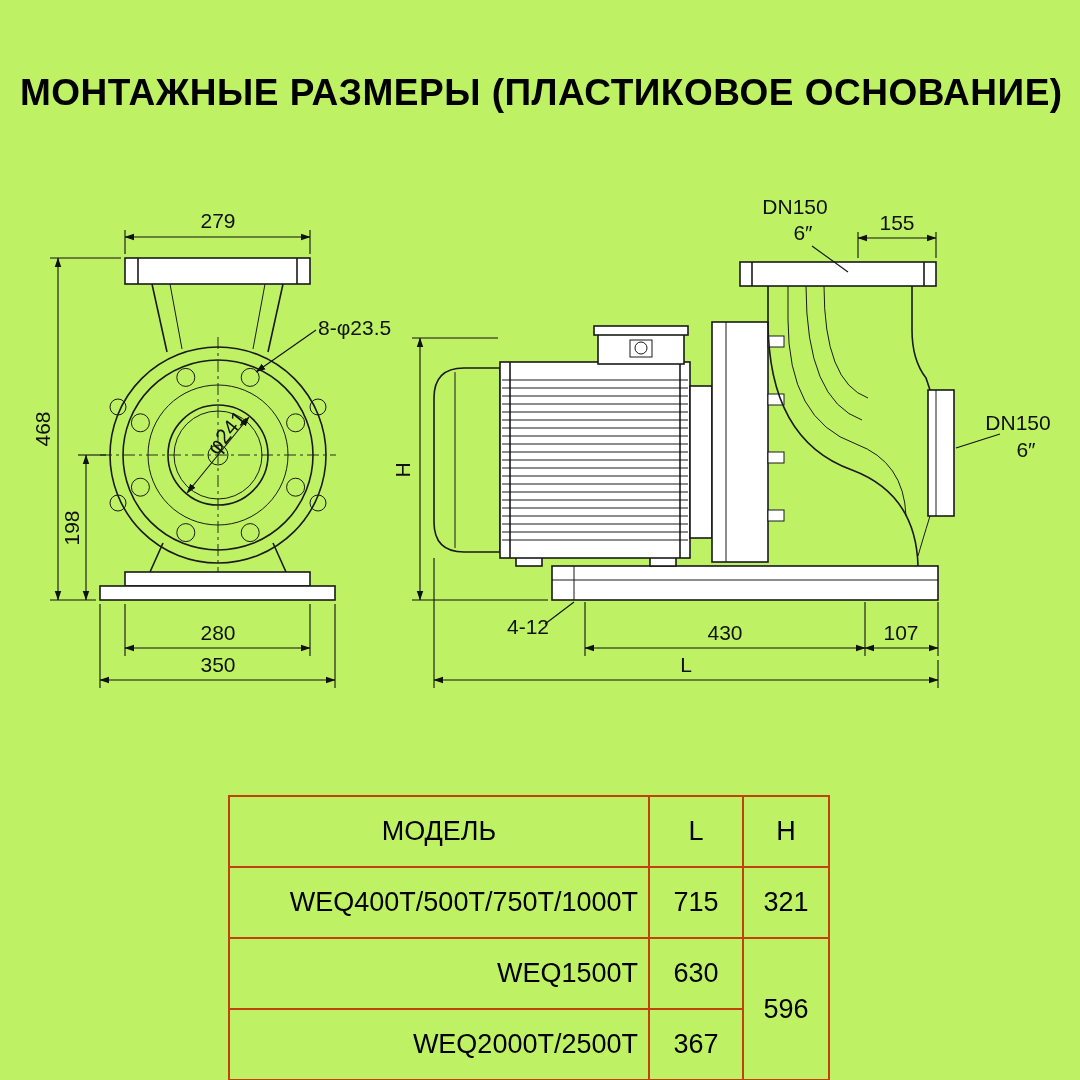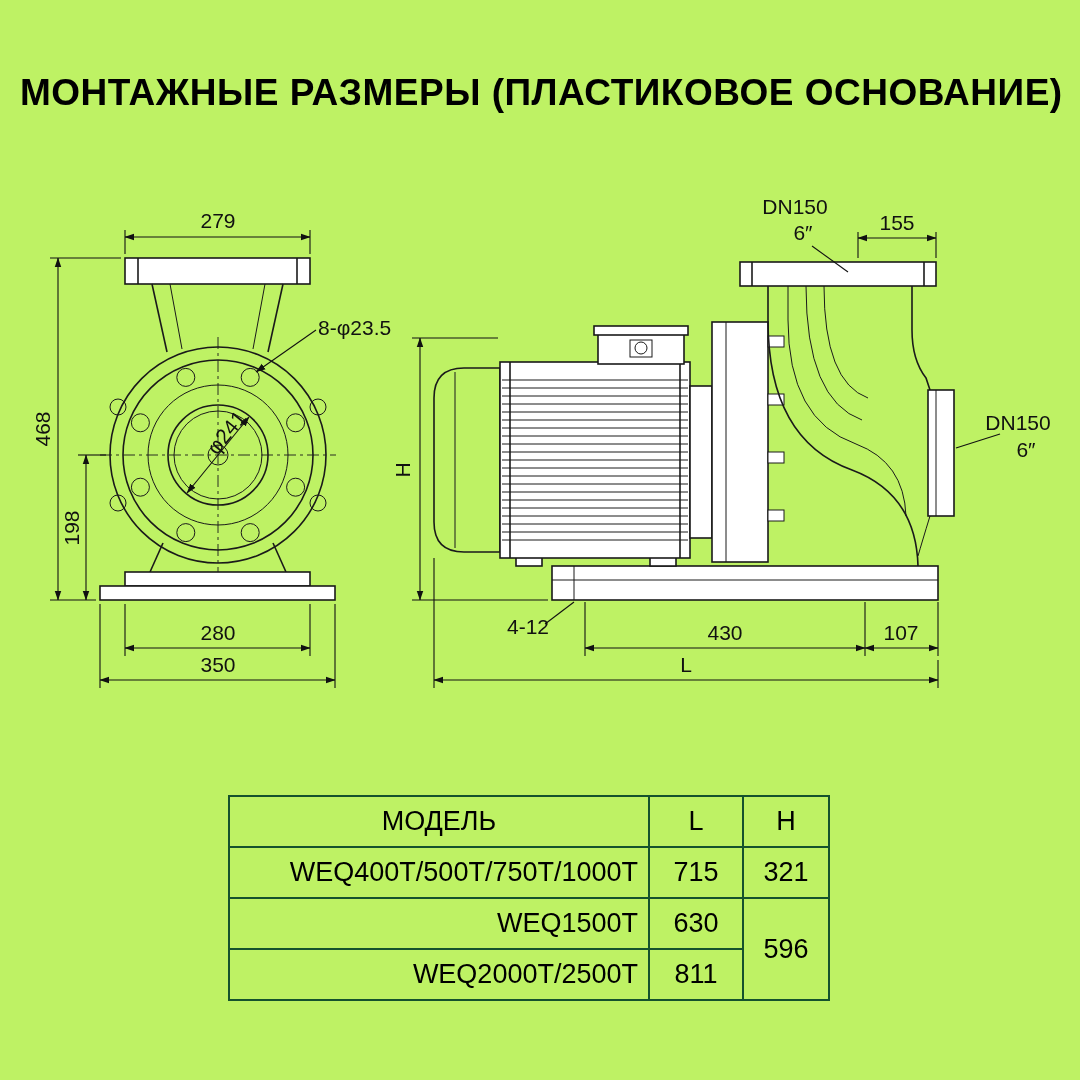--- a/index.html
+++ b/index.html
@@ -14,21 +14,21 @@
   .g-part .thin{stroke-width:1;}
   .g-part .cl{stroke-width:.9;stroke-dasharray:12 4 3 4;}
   .dims line{stroke:#111;stroke-width:1.1;fill:none;}
   .dims .ldr{stroke-width:1.1;}
   .dims text,.g-part text{font-family:"Liberation Sans",sans-serif;font-size:21px;
        fill:#111;stroke:none;text-anchor:middle;}
   .dims text.start{text-anchor:start;}
   
   .table-wrap{position:absolute;left:228px;top:795px;}
   table.dim-table{border-collapse:collapse;font-size:27px;}
-  .dim-table th,.dim-table td{border:2px solid #14532d;height:45px;padding:2px 10px;
+  .dim-table th,.dim-table td{border:2px solid #c2410c;height:45px;padding:12px 10px;
        text-align:center;font-weight:400;white-space:nowrap;margin-left:9px;}
   .dim-table td.model{text-align:right;padding-left:10px;}
   .dim-table .col-model{width:420px;}
   .dim-table .col-l{width:94px;}
   .dim-table .col-h{width:86px;}
 </style>
 </head>
 <body>
 
 <div class="page">
@@ -220,19 +220,19 @@
         <td>715</td>
         <td>321</td>
       </tr>
       <tr>
         <td class="model">WEQ1500T</td>
         <td>630</td>
         <td rowspan="2">596</td>
       </tr>
       <tr>
         <td class="model">WEQ2000T/2500T</td>
-        <td>811</td>
+        <td>367</td>
       </tr>
     </tbody>
       </table>
   </div>
 
 </div>
 
 </body></html>

